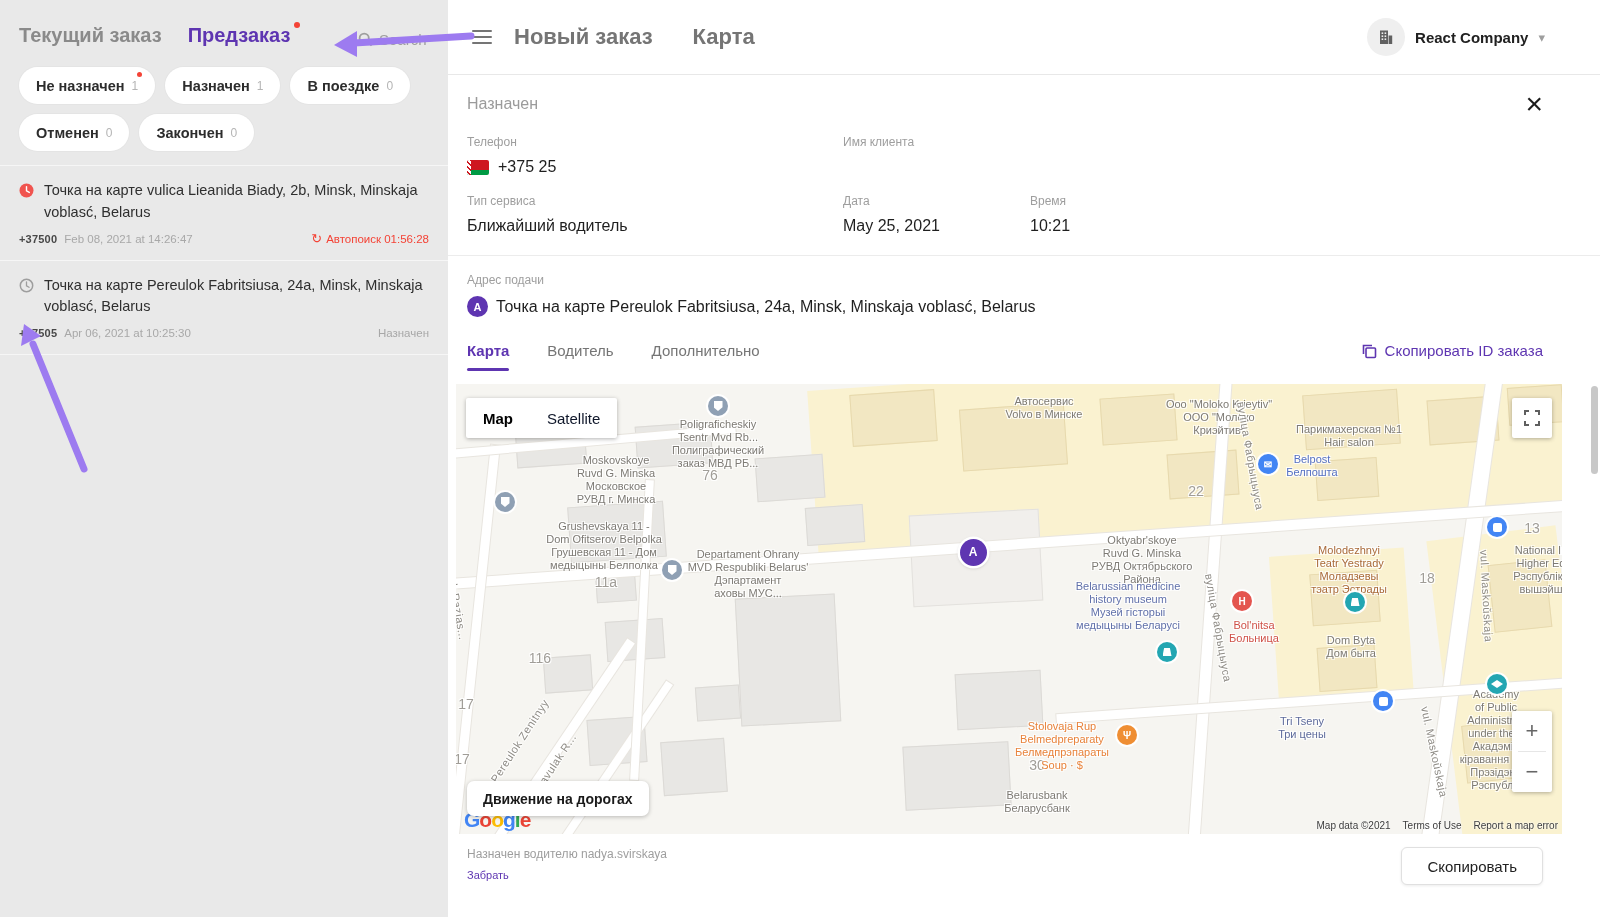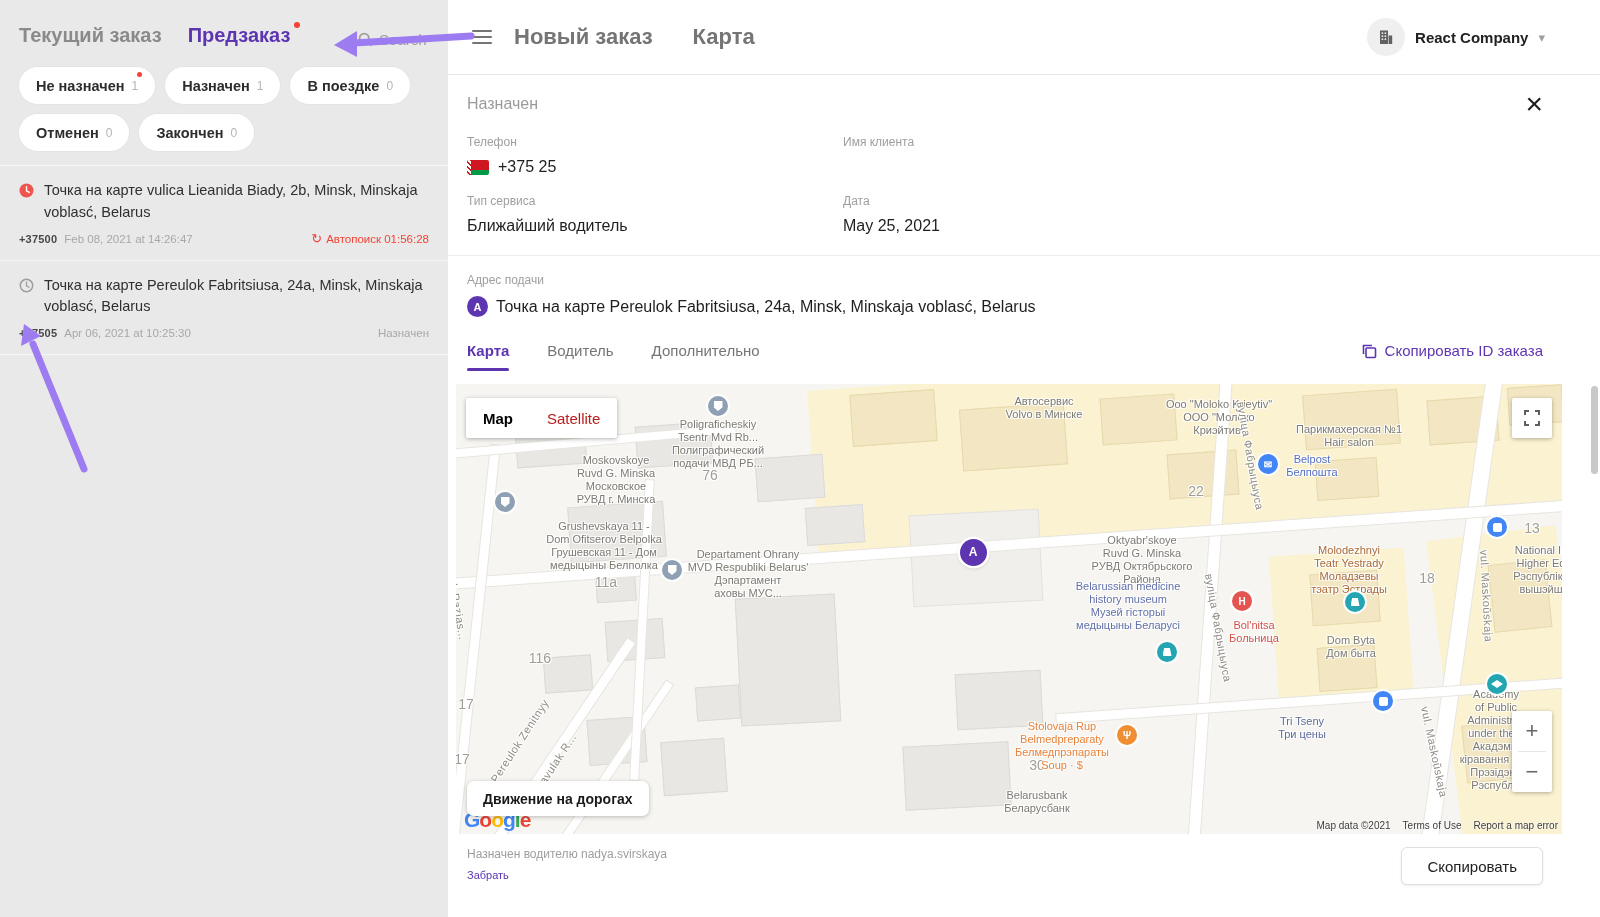--- a/index.html
+++ b/index.html
@@ -83,21 +83,21 @@
   .map-label.street { font-size:11px; color:#8f8c86; font-weight:400; letter-spacing:.5px; }
   .map-marker { position:absolute; z-index:5; width:20px; height:20px; border-radius:50%; display:flex; align-items:center; justify-content:center; box-shadow:0 0 0 2px rgba(255,255,255,.95); color:#fff; font-size:10px; font-weight:700; cursor:pointer; }
   .g-shield { width:9px; height:10px; background:#fff; clip-path:polygon(0 0,100% 0,100% 62%,50% 100%,0 62%); }
   .g-bag { width:9px; height:8px; background:#fff; clip-path:polygon(18% 0,82% 0,100% 100%,0 100%); }
   .g-bus { width:9px; height:9px; background:#fff; border-radius:2px; }
   .g-cap { width:12px; height:8px; background:#fff; clip-path:polygon(50% 0,100% 50%,50% 100%,0 50%); }
 
   .ctl-mapsat { position:absolute; z-index:10; left:10px; top:14px; background:#fff; box-shadow:0 1px 4px rgba(0,0,0,.3); border-radius:2px; display:flex; height:40px; }
   .ctl-mapsat .btn { padding:0 17px; display:flex; align-items:center; font-size:15px; cursor:pointer; }
   .ctl-mapsat .btn.sel { font-weight:700; color:#000; }
-  .ctl-mapsat .btn.unsel { color:#b91c1c; }
+  .ctl-mapsat .btn.unsel { color:#0f172a; }
   .ctl-full { position:absolute; z-index:10; right:10px; top:14px; width:40px; height:40px; background:#fff; box-shadow:0 1px 4px rgba(0,0,0,.3); border-radius:2px; display:flex; align-items:center; justify-content:center; cursor:pointer; }
   .ctl-zoom { position:absolute; z-index:10; right:10px; bottom:42px; width:40px; background:#fff; box-shadow:0 1px 4px rgba(0,0,0,.3); border-radius:2px; display:flex; flex-direction:column; }
   .ctl-zoom .zbtn { height:40px; display:flex; align-items:center; justify-content:center; font-size:22px; color:#666; cursor:pointer; }
   .ctl-zoom .zdiv { height:1px; background:#e6e6e6; margin:0 6px; }
   .ctl-traffic { position:absolute; z-index:10; left:11px; bottom:18px; height:35px; background:#fff; border-radius:7px; box-shadow:0 1px 4px rgba(0,0,0,.25); display:flex; align-items:center; padding:0 16px; font-size:14px; font-weight:700; color:#1a1a1a; cursor:pointer; }
   .google-logo { position:absolute; z-index:9; left:8px; bottom:2px; font-size:21px; font-weight:700; letter-spacing:-1px; }
   .attrib { position:absolute; z-index:9; right:4px; bottom:3px; font-size:10px; color:#3c3c3c; display:flex; gap:12px; text-shadow:0 0 2px #fff,0 0 2px #fff; }
   .attrib .lnk { cursor:pointer; }
 
   
@@ -242,20 +242,24 @@
     </div>
     <div class="form-row">
       <div class="f-block">
         <div class="f-label">Тип сервиса</div>
         <div class="f-value">Ближайший водитель</div>
       </div>
       <div class="f-block narrow">
         <div class="f-label">Дата</div>
         <div class="f-value">May 25, 2021</div>
       </div>
+      <div class="f-block">
+        <div class="f-label">Время</div>
+        <div class="f-value">10:21</div>
+      </div>
     </div>
   </div>
 
   <div class="addr">
     <div class="f-label">Адрес подачи</div>
     <div class="addr-value">
       <span class="a-pin">A</span>
       <span>Точка на карте Pereulok Fabritsiusa, 24a, Minsk, Minskaja voblasć, Belarus</span>
     </div>
   </div>
@@ -338,21 +342,21 @@
     <div class="google-logo"><span style="color: rgb(66, 133, 244);">G</span><span style="color: rgb(234, 67, 53);">o</span><span style="color: rgb(251, 188, 5);">o</span><span style="color: rgb(66, 133, 244);">g</span><span style="color: rgb(52, 168, 83);">l</span><span style="color: rgb(234, 67, 53);">e</span></div>
     <div class="attrib">
       <span>Map data ©2021</span>
       <span class="lnk">Terms of Use</span>
       <span class="lnk">Report a map error</span>
     </div>
   <div class="map-label" style="left: 262px; top: 60px; transform: translate(-50%, -50%);">
         <div>Poligraficheskiy</div>
         <div>Tsentr Mvd Rb...</div>
         <div>Полиграфический</div>
-        <div>подачи МВД РБ...</div>
+        <div>заказ МВД РБ...</div>
       </div>
       <div class="map-label" style="left: 588px; top: 24px; transform: translate(-50%, -50%);">
         <div>Автосервис</div>
         <div>Volvo в Минске</div>
       </div>
       <div class="map-label" style="left: 763px; top: 33px; transform: translate(-50%, -50%);">
         <div>Ooo "Moloko Krieytiv"</div>
         <div>ООО "Молоко</div>
         <div>Криэйтив"</div>
       </div>

